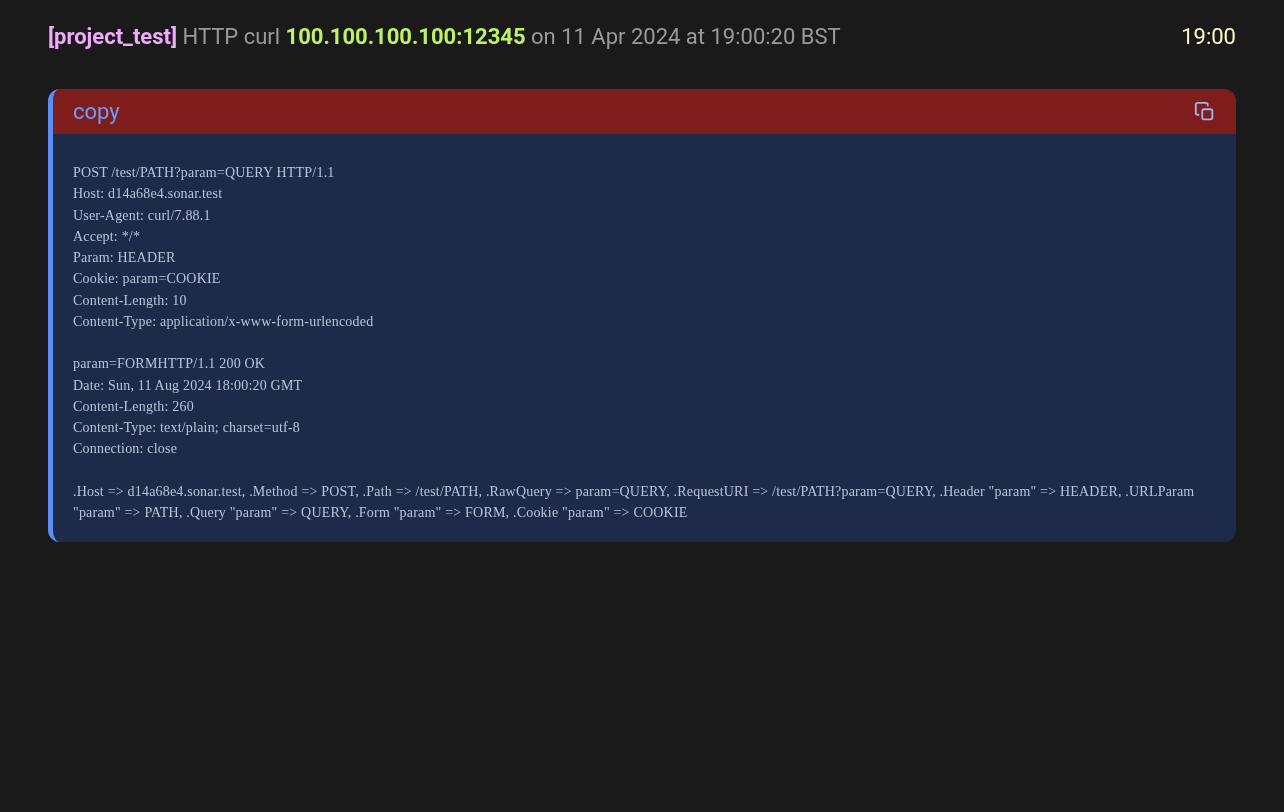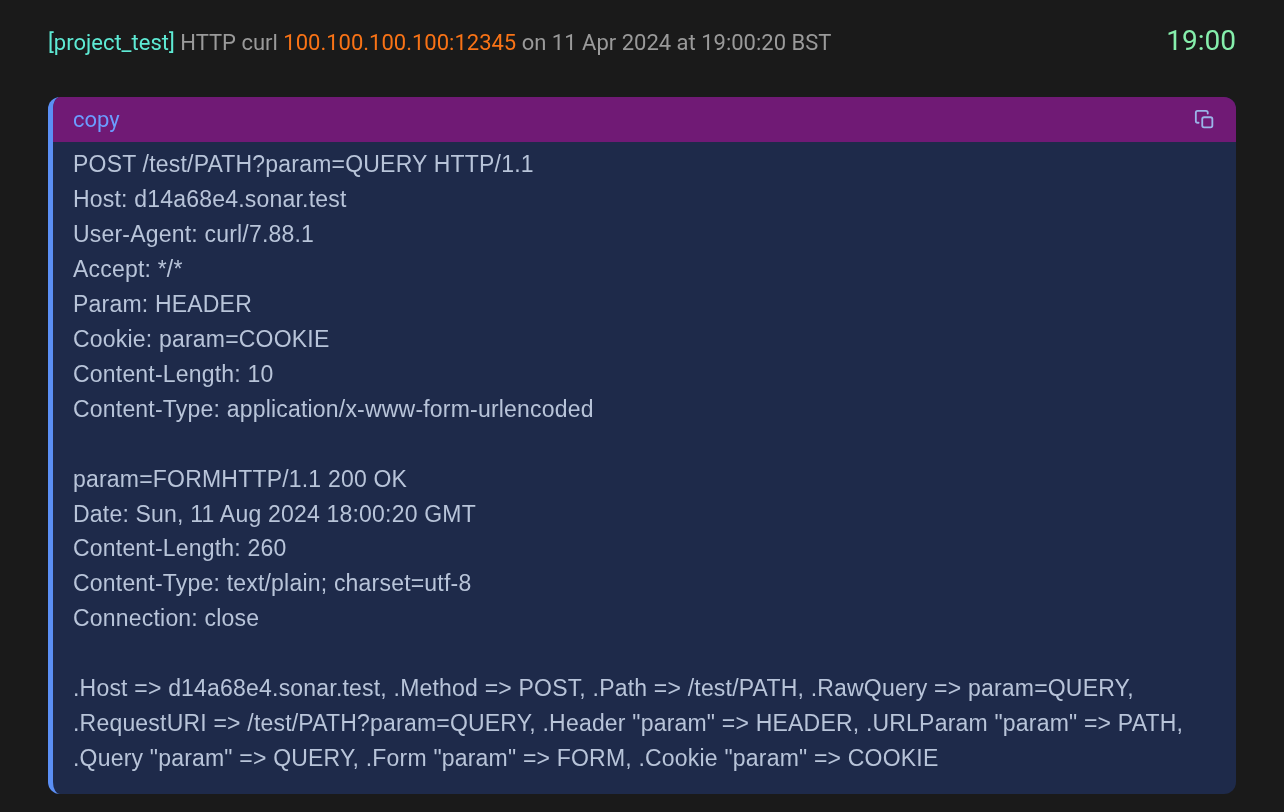--- a/index.html
+++ b/index.html
@@ -22,59 +22,60 @@
       justify-content: space-between;
       align-items: baseline;
       padding: 24px 48px 0 48px;
     }
     .header-left {
       font-size: 22px;
       color: #9a9a9a;
       font-weight: 400;
     }
     .project-tag {
-      color: #5eead4;
-      font-weight: 400;
+      color: #f0abfc;
+      font-weight: 700;
     }
     .ip-link {
-      color: #f97316;
+      color: #bef264;
+      font-weight: bold;
     }
     .timestamp {
-      font-size: 28px;
-      color: #86efac;
+      font-size: 22px;
+      color: #fef9c3;
     }
     .code-card {
       margin: 40px 48px 0 48px;
       background: #1e2a4a;
       border-radius: 12px;
       overflow: hidden;
       border-left: 5px solid #5b8ff5;
     }
     .code-header {
-      background: #701a75;
+      background: #7f1d1d;
       padding: 10px 20px;
       display: flex;
       justify-content: space-between;
       align-items: center;
     }
     .copy-label {
       color: #6b9cff;
       font-size: 22px;
       font-weight: 400;
     }
     .copy-icon {
       width: 22px;
       height: 22px;
       color: #9ab5e8;
       cursor: pointer;
     }
     .code-body {
-      padding: 5px 20px 18px 20px;
-      font-family: Liberation Sans, sans-serif;
-      font-size: 23px;
+      padding: 28px 20px 18px 20px;
+      font-family: Liberation Serif, serif;
+      font-size: 14px;
       line-height: 1.52;
       color: #b8c4d9;
       white-space: pre-wrap;
       word-wrap: break-word;
       letter-spacing: 0.2px;
     }
   </style>
 </head>
 <body>
 

